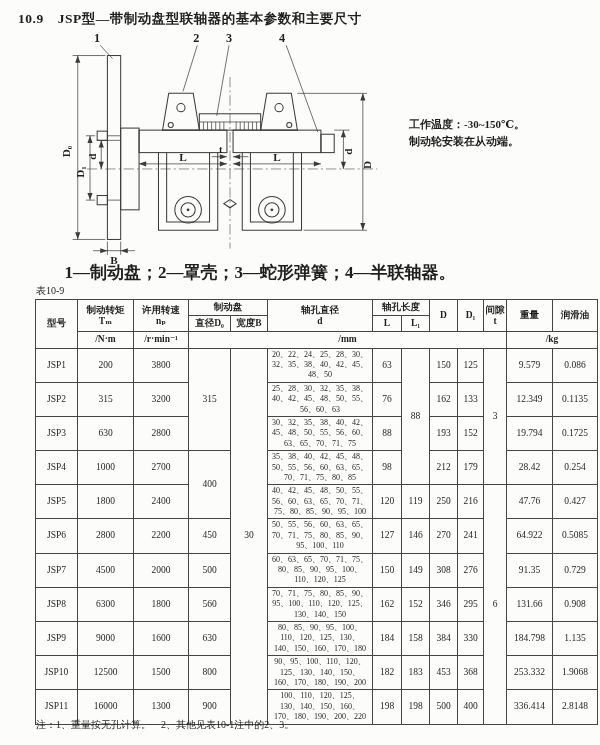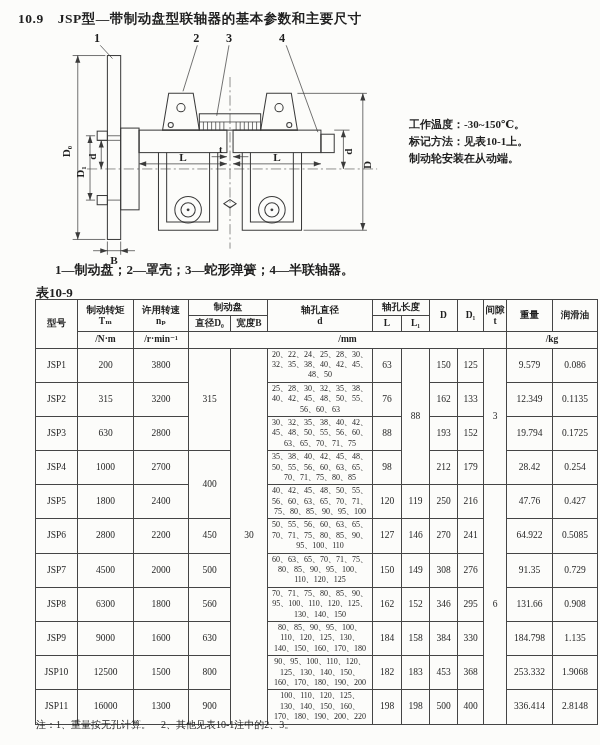--- a/index.html
+++ b/index.html
@@ -4,22 +4,22 @@
 <style>
   html,body{margin:0;padding:0;}
   body{
     width:600px;height:745px;position:relative;overflow:hidden;
     background:#fcfcfa;color:#1f1f1f;
     font-family:"Liberation Serif","DejaVu Serif",serif;
   }
   .page-title{position:absolute;top:10px;left:18px;font-size:13.5px;font-weight:bold;letter-spacing:.5px;text-align:center;}
   .figure-wrap{position:absolute;top:30px;left:56px;width:348px;height:230px;}
   .notes{position:absolute;top:116px;left:386px;width:190px;font-size:11px;line-height:17px;font-weight:bold;margin-left:23px;}
-  .figure-caption{position:absolute;top:261px;left:55px;width:410px;text-align:left;font-size:13px;font-weight:bold;}
-  .table-label{position:absolute;top:284px;left:36px;font-size:13px;font-weight:bold;}
+  .figure-caption{position:absolute;top:261px;left:55px;width:410px;text-align:center;font-size:17px;font-weight:bold;}
+  .table-label{position:absolute;top:284px;left:36px;font-size:10px;font-weight:normal;}
   table{position:absolute;top:299px;left:35px;width:562px;border-collapse:collapse;table-layout:fixed;}
   th,td{border:1px solid #454545;text-align:center;vertical-align:middle;padding:1px;line-height:1.18;}
   th{font-size:9.5px;font-weight:bold;padding:2px 0;}
   td{font-size:9.5px;}
   td.dcol{font-size:8px;text-align:center;padding:1px 3px;line-height:1.3;}
   tr.units th{font-weight:bold;font-size:9.5px;padding:2px 0;}
   .footnote{position:absolute;top:718px;left:36px;font-size:10px;}
   svg .part{fill:none;stroke:#3b3b3b;stroke-width:1;}
   svg .thin{fill:none;stroke:#3b3b3b;stroke-width:.7;}
   svg .cl{fill:none;stroke:#4a4a4a;stroke-width:.6;stroke-dasharray:10,3,2,3;}
@@ -150,21 +150,20 @@
   <line class="thin" x1="138" y1="15" x2="124" y2="60"></line>
   <text class="callout" x="169" y="12" text-anchor="middle">3</text>
   <line class="thin" x1="169" y1="15" x2="157" y2="84"></line>
   <text class="callout" x="221" y="12" text-anchor="middle">4</text>
   <line class="thin" x1="225" y1="15" x2="256" y2="100"></line>
 </svg>
 </div>
 
 <div class="notes">
   <div>工作温度：-30~150℃。</div>
-  <div>标记方法：见表10-1上。</div>
   <div>制动轮安装在从动端。</div>
 </div>
 
 <div class="figure-caption">1—制动盘；2—罩壳；3—蛇形弹簧；4—半联轴器。</div>
 
 <div class="table-label">表10-9</div>
 
 <table>
   <colgroup>
     <col style="width:42px">

